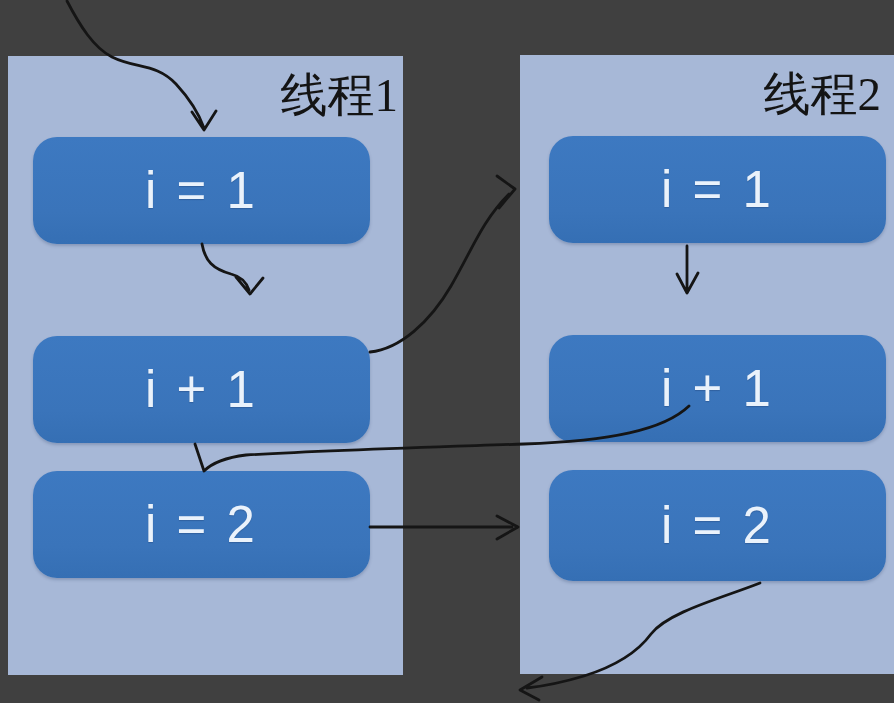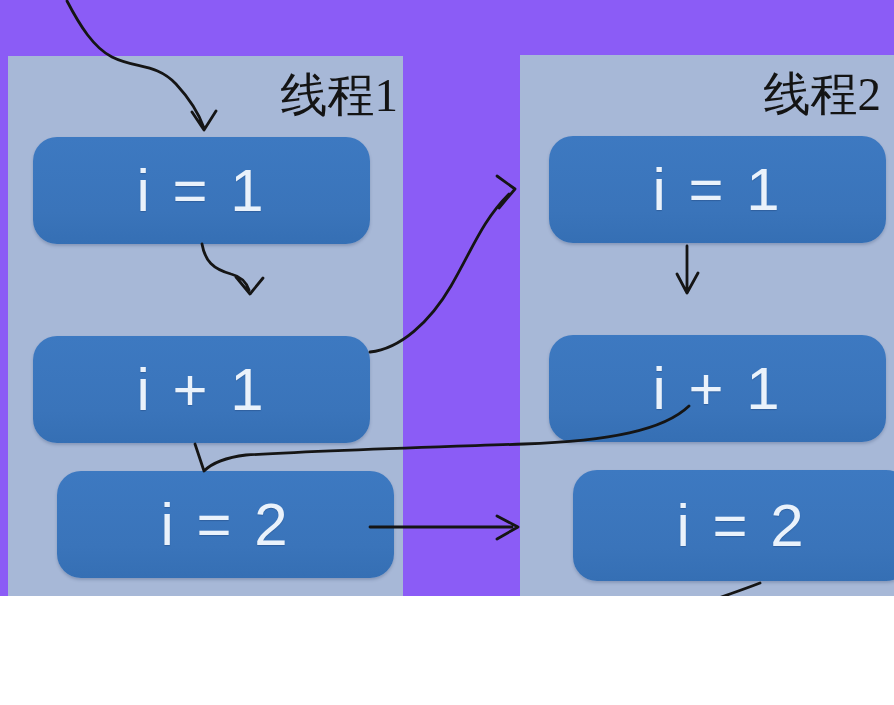--- a/index.html
+++ b/index.html
@@ -1,20 +1,20 @@
 <!DOCTYPE html>
 <html><head>
 <meta charset="utf-8">
 <style>
   html, body { margin: 0; padding: 0; background: #ffffff; }
   .stage {
     position: relative;
     width: 894px;
-    height: 596px;
-    background: #8b5cf6;
+    height: 703px;
+    background: #404040;
     overflow: hidden;
     font-family: "Liberation Sans", "DejaVu Sans", sans-serif;
   }
   .panel {
     position: absolute;
     width: 395px;
     height: 619px;
     background: #a7b8d7;
   }
   .panel-1 { left: 8px;   top: 56px; }
@@ -38,24 +38,24 @@
     background: linear-gradient(180deg, #3d79c1 0%, #3a74ba 70%, #356fb4 100%);
     box-shadow: 0 2px 3px rgba(40, 60, 100, 0.25);
     display: flex;
     align-items: center;
     justify-content: center;
   }
   .panel-1 .flow-box { left: 25px; }
   .panel-2 .flow-box { left: 29px; }
   .row-1 { top: 81px; }
   .row-2 { top: 242px; margin-top: 38px; }
-  .row-3 { top: 415px; margin-left: 24px; }
+  .row-3 { top: 415px; }
   .panel-2 .row-3 { height: 111px; }
   .flow-box .label {
-    font-size: 60px;
+    font-size: 51px;
     letter-spacing: 3px;
     color: #eaf2fb;
     text-shadow: 0 1px 1px rgba(30, 60, 110, 0.35);
   }
   svg.arrows {
     position: absolute;
     left: 0; top: 0;
     width: 894px; height: 705px;
     pointer-events: none;
   }

